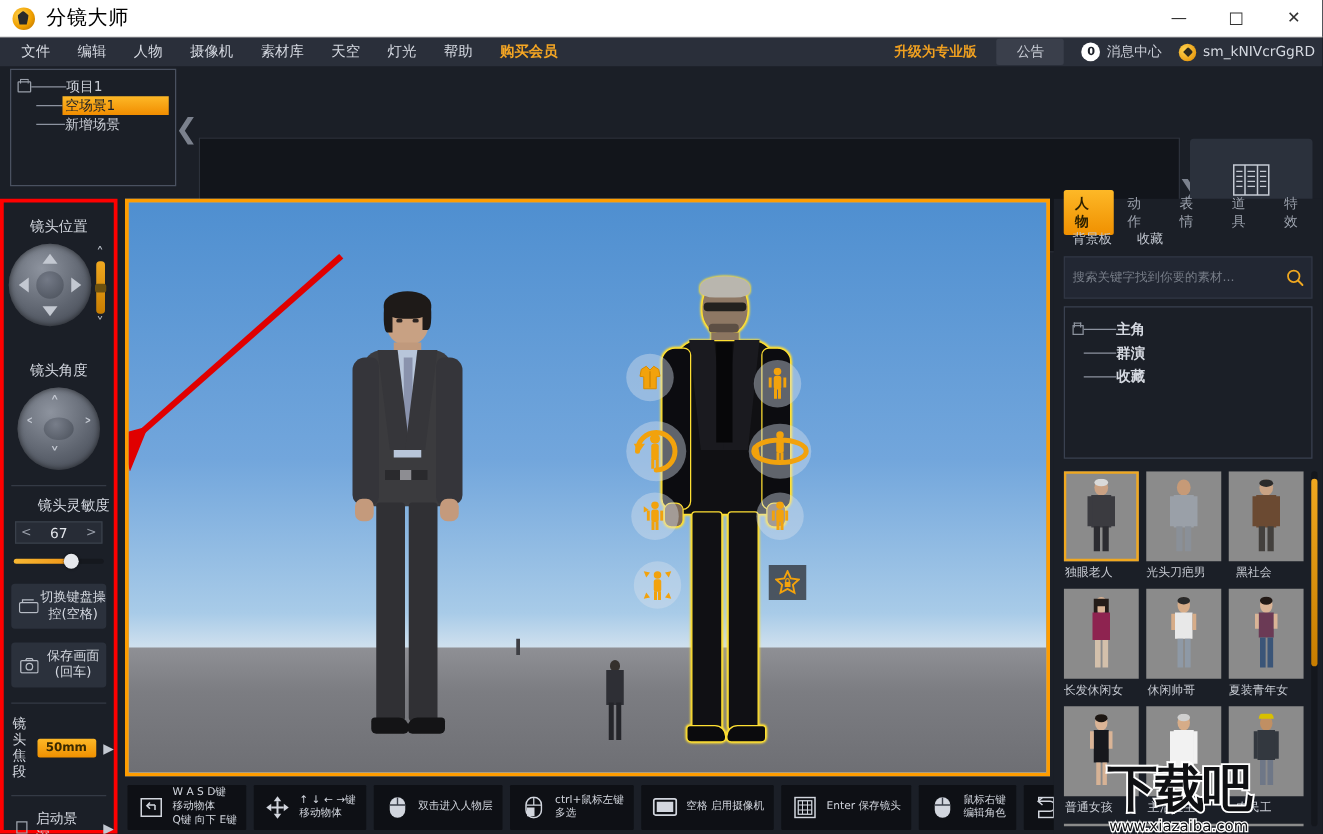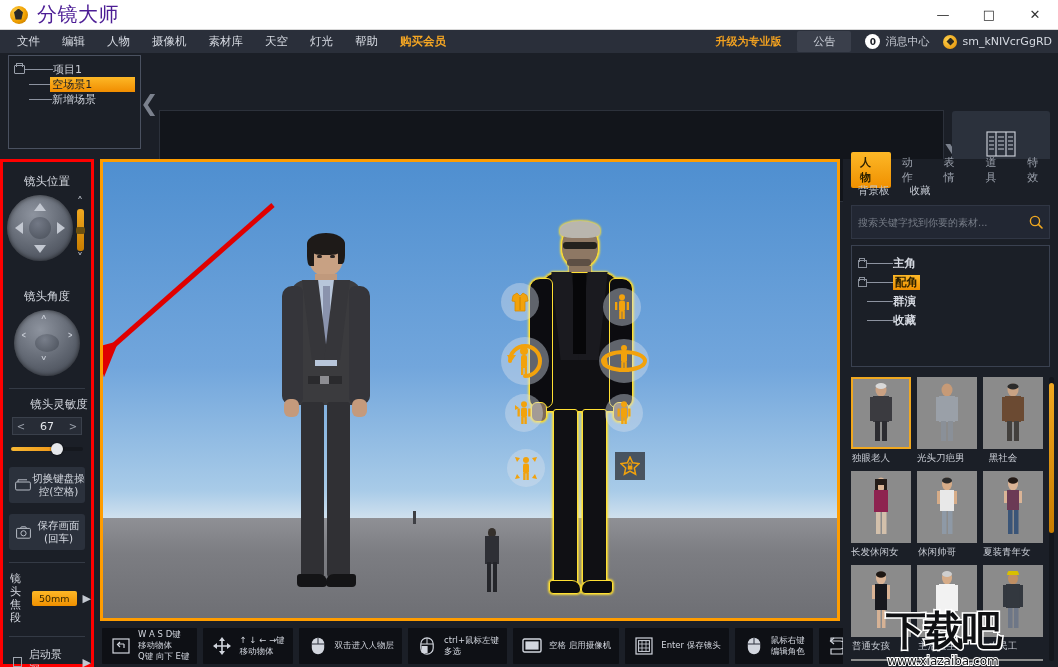--- a/index.html
+++ b/index.html
@@ -19,21 +19,21 @@
   }
   .tb-logo {
     width: 18px; height: 18px; margin-left: 10px; border-radius: 50%;
     background: radial-gradient(circle at 35% 35%, #ffd24d 0%, #f0a000 55%, #b06a00 100%);
     position: relative; flex: 0 0 auto;
   }
   .tb-logo::after {
     content: ""; position: absolute; left: 4px; top: 3px; width: 9px; height: 11px;
     background: #2a2a2a; clip-path: polygon(50% 0%, 100% 35%, 82% 100%, 18% 100%, 0% 35%);
   }
-  .tb-title { margin-left: 9px; font-size: 20px; color: #4c1d95; letter-spacing: .5px; }
+  .tb-title { margin-left: 9px; font-size: 16px; color: #000000; letter-spacing: .5px; }
   .tb-ctrls { margin-left: auto; display: flex; height: 30px; }
   .tb-btn {
     width: 46px; height: 30px; display: flex; align-items: center; justify-content: center;
     color: #333; font-size: 13px; cursor: pointer;
   }
 
   
   .menubar {
     position: absolute; left: 0; top: 30px; width: 1058px; height: 23px;
     background: #2a2f3a; display: flex; align-items: center;
@@ -167,21 +167,21 @@
   .lbtn {
     width: 76px; margin: 11px auto 0; background: #2b313c; border-radius: 3px; height: 36px;
     display: flex; align-items: center; cursor: pointer; padding-left: 5px;
   }
   .lbtn-ico { width: 18px; flex: 0 0 auto; display: flex; align-items: center; justify-content: center; }
   .lbtn-txt { font-size: 10.5px; color: #d4d8e0; line-height: 13px; text-align: center; flex: 1; }
   .focal-row { display: flex; align-items: center; margin: 9px 0 0 7px; }
   .focal-lbl { font-size: 11px; color: #d4d8e0; line-height: 13px; width: 24px; }
   .focal-chip {
     background: linear-gradient(180deg,#fdb827,#f09000); color: #3a2a00; font-size: 9.5px;
-    font-weight: normal; padding: 2px 7px; border-radius: 2px; margin-left: 5px; cursor: pointer;
+    font-weight: bold; padding: 2px 7px; border-radius: 2px; margin-left: 5px; cursor: pointer;
   }
   .focal-arrow { color: #c3c8d1; font-size: 11px; margin-left: 6px; cursor: pointer; }
   .dof-row { display: flex; align-items: center; margin: 10px 0 0 10px; }
   .dof-box { width: 10px; height: 10px; border: 1px solid #a0a6b0; margin-right: 7px; cursor: pointer; }
   .dof-lbl { font-size: 11px; color: #d4d8e0; }
   .dof-arrow { color: #c3c8d1; font-size: 11px; margin-left: 16px; cursor: pointer; }
 
   
   .viewport {
     position: absolute; left: 100px; top: 159px; width: 740px; height: 462px;
@@ -739,25 +739,20 @@
       </svg>
     </div>
 
     <div class="cat-tree">
       <div class="cnode">
         <div class="cbox"></div>
         <div class="tline" style="width:26px;"></div>
         <div class="cnode-label">主角</div>
       </div>
       <div class="cnode">
-        <div class="cbox"></div>
-        <div class="tline" style="width:26px;"></div>
-        <div class="cnode-label sel">配角</div>
-      </div>
-      <div class="cnode">
         <div class="cnode-sp"></div>
         <div class="tline" style="width:26px;"></div>
         <div class="cnode-label">群演</div>
       </div>
       <div class="cnode">
         <div class="cnode-sp"></div>
         <div class="tline" style="width:26px;"></div>
         <div class="cnode-label">收藏</div>
       </div>
     </div>

